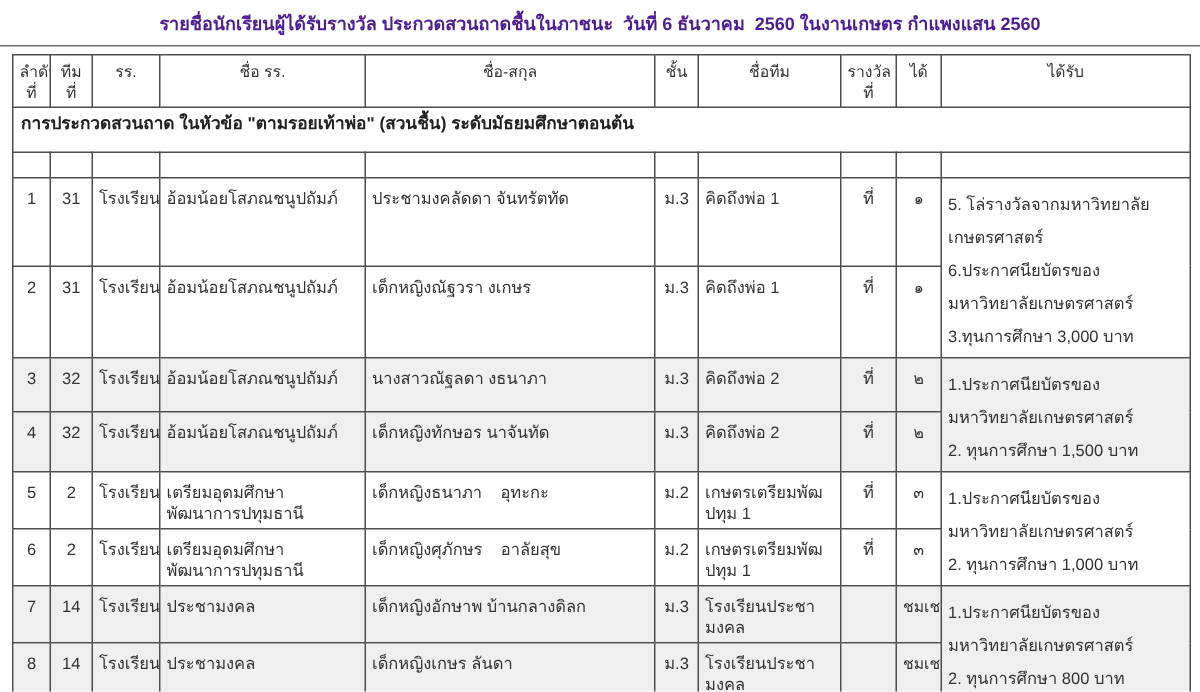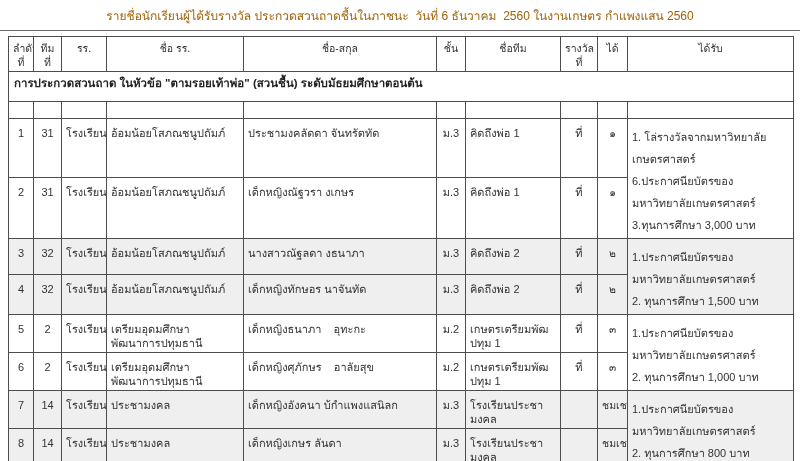--- a/index.html
+++ b/index.html
@@ -6,22 +6,23 @@
   body{
     width:800px;height:461px;overflow:hidden;
     font-family:"Liberation Sans","DejaVu Sans",sans-serif;
     color:#333333;
     -webkit-font-smoothing:antialiased;
   }
   .page-title{
     padding-top:6px;
     text-align:center;
     font-size:12px;
-    color:#a16207;
+    color:#4c1d95;
     white-space:pre-wrap;
+    font-weight:bold;
   }
   .top-rule{
     margin-top:5px;
     border-top:1px solid #6a6a6a;
     width:800px;height:0;
   }
   table.awards{
     border-collapse:collapse;
     table-layout:fixed;
     margin:5px 0 0 8px;
@@ -111,21 +112,21 @@
   <tr class="data-row" style="height: 44px;">
         <td class="c-center">1</td>
         <td class="c-center">31</td>
         <td>โรงเรียน</td>
         <td>อ้อมน้อยโสภณชนูปถัมภ์</td>
         <td>ประชามงคลัดดา จันทรัตทัด</td>
         <td class="c-center">ม.3</td>
         <td>คิดถึงพ่อ 1</td>
         <td class="c-center">ที่</td>
         <td class="c-center cell-got">๑</td>
-        <td rowspan="2" class="received"><div>1. โล่รางวัลจากมหาวิทยาลัยเกษตรศาสตร์</div><div>6.ประกาศนียบัตรของ</div><div>มหาวิทยาลัยเกษตรศาสตร์</div><div>3.ทุนการศึกษา 3,000 บาท</div></td>
+        <td rowspan="2" class="received"><div>5. โล่รางวัลจากมหาวิทยาลัยเกษตรศาสตร์</div><div>6.ประกาศนียบัตรของ</div><div>มหาวิทยาลัยเกษตรศาสตร์</div><div>3.ทุนการศึกษา 3,000 บาท</div></td>
       </tr>
       <tr class="data-row" style="height: 46px;">
         <td class="c-center">2</td>
         <td class="c-center">31</td>
         <td>โรงเรียน</td>
         <td>อ้อมน้อยโสภณชนูปถัมภ์</td>
         <td>เด็กหญิงณัฐวรา งเกษร</td>
         <td class="c-center">ม.3</td>
         <td>คิดถึงพ่อ 1</td>
         <td class="c-center">ที่</td>
@@ -175,21 +176,21 @@
         <td class="c-center">ม.2</td>
         <td>เกษตรเตรียมพัฒปทุม 1</td>
         <td class="c-center">ที่</td>
         <td class="c-center cell-got">๓</td>
       </tr>
       <tr class="data-row shaded" style="height: 33px;">
         <td class="c-center">7</td>
         <td class="c-center bold">14</td>
         <td>โรงเรียน</td>
         <td>ประชามงคล</td>
-        <td>เด็กหญิงอังคนา บ้กำแพงแสนิลก</td>
+        <td>เด็กหญิงอักษาพ บ้านกลางดิลก</td>
         <td class="c-center">ม.3</td>
         <td>โรงเรียนประชามงคล</td>
         <td class="c-center"></td>
         <td class="c-center cell-got">ชมเชย</td>
         <td rowspan="2" class="received shade"><div>1.ประกาศนียบัตรของ</div><div>มหาวิทยาลัยเกษตรศาสตร์</div><div>2. ทุนการศึกษา 800 บาท</div></td>
       </tr>
       <tr class="data-row shaded" style="height: 30px;">
         <td class="c-center">8</td>
         <td class="c-center bold">14</td>
         <td>โรงเรียน</td>

